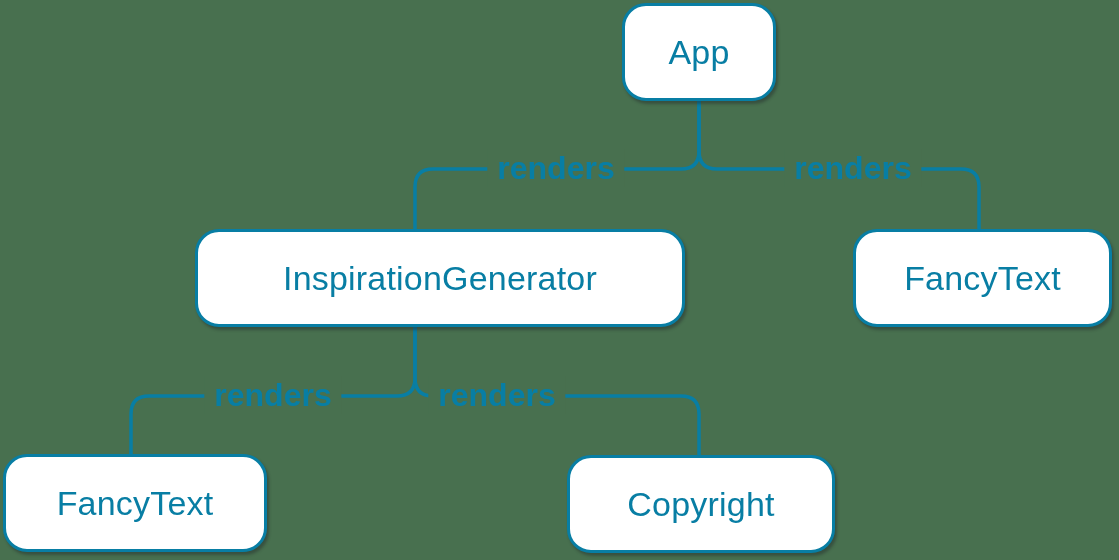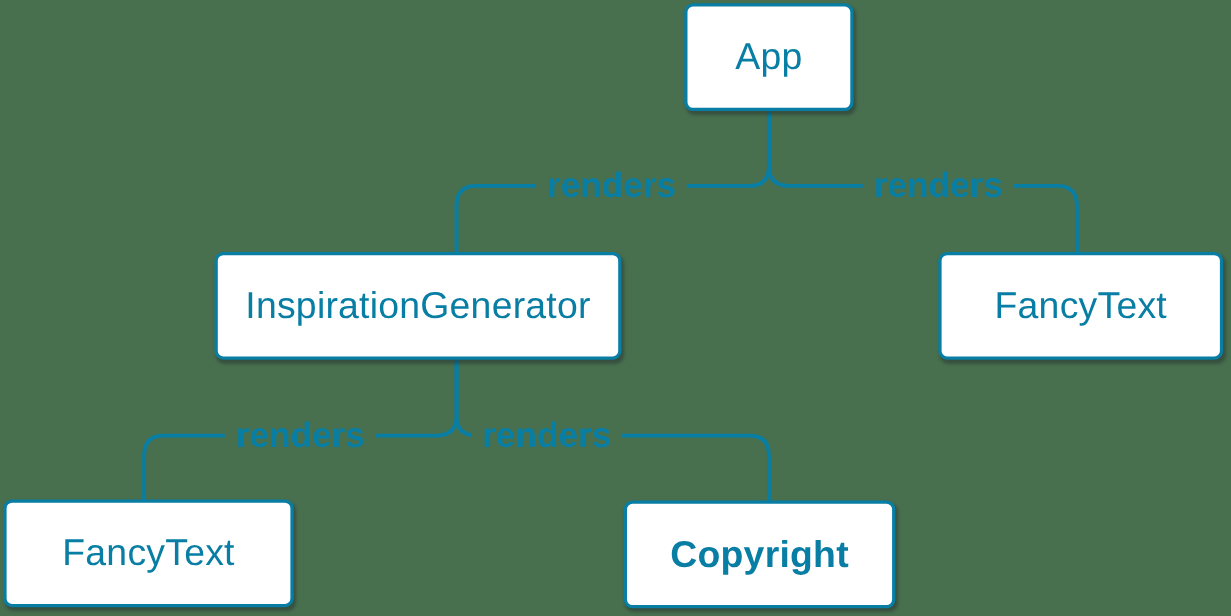--- a/index.html
+++ b/index.html
@@ -24,34 +24,34 @@
   .edges path{
     fill:none;
     stroke:var(--accent);
     stroke-width:3.5px;
     stroke-linecap:round;
   }
   .node{
     position:absolute;
     background:var(--node-fill);
     border:3px solid var(--accent);
-    border-radius:8px;
+    border-radius:24px;
     box-shadow:2px 3px 3px rgba(35,42,45,0.45);
     display:flex;align-items:center;justify-content:center;
     color:var(--accent);
     font-size:34px;
     font-weight:500;
     letter-spacing:0.2px;
     box-sizing:border-box;
   }
   .node-app{left:622px;top:3px;width:154px;height:98px;}
-  .node-ig{left:195px;top:229px;width:370px;height:98px;}
+  .node-ig{left:195px;top:229px;width:490px;height:98px;}
   .node-fancy-right{left:853px;top:229px;width:259px;height:98px;}
   .node-fancy-left{left:3px;top:454px;width:264px;height:98px;}
-  .node-copyright{left:567px;top:455px;width:247px;height:98px;font-weight:bold;}
+  .node-copyright{left:567px;top:455px;width:268px;height:98px;}
   .edge-label{
     position:absolute;
     transform:translate(-50%,-50%);
     background:var(--bg);
     color:var(--accent);
     font-size:32px;
     font-weight:600;
     line-height:1;
     padding:3px 10px;
     white-space:nowrap;

